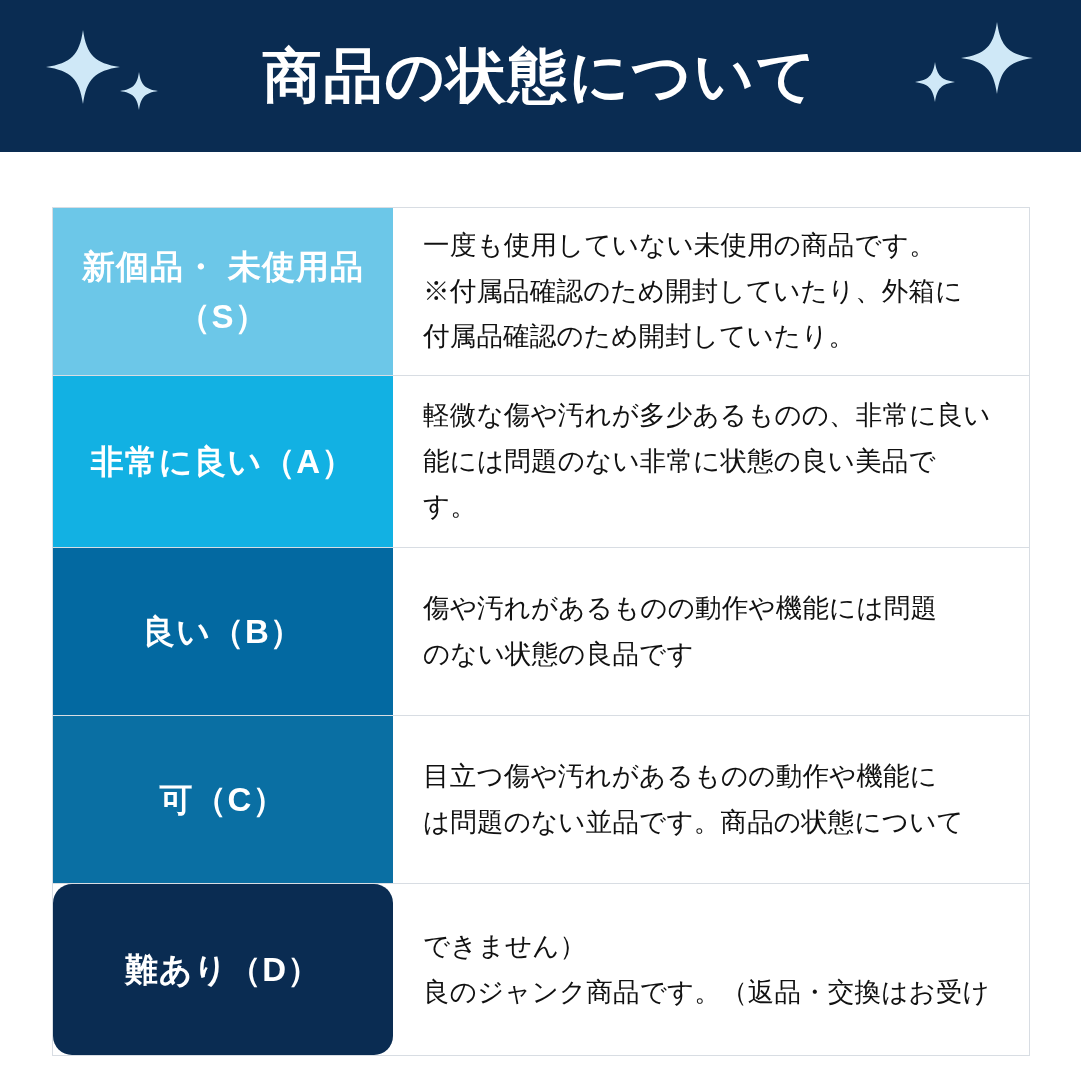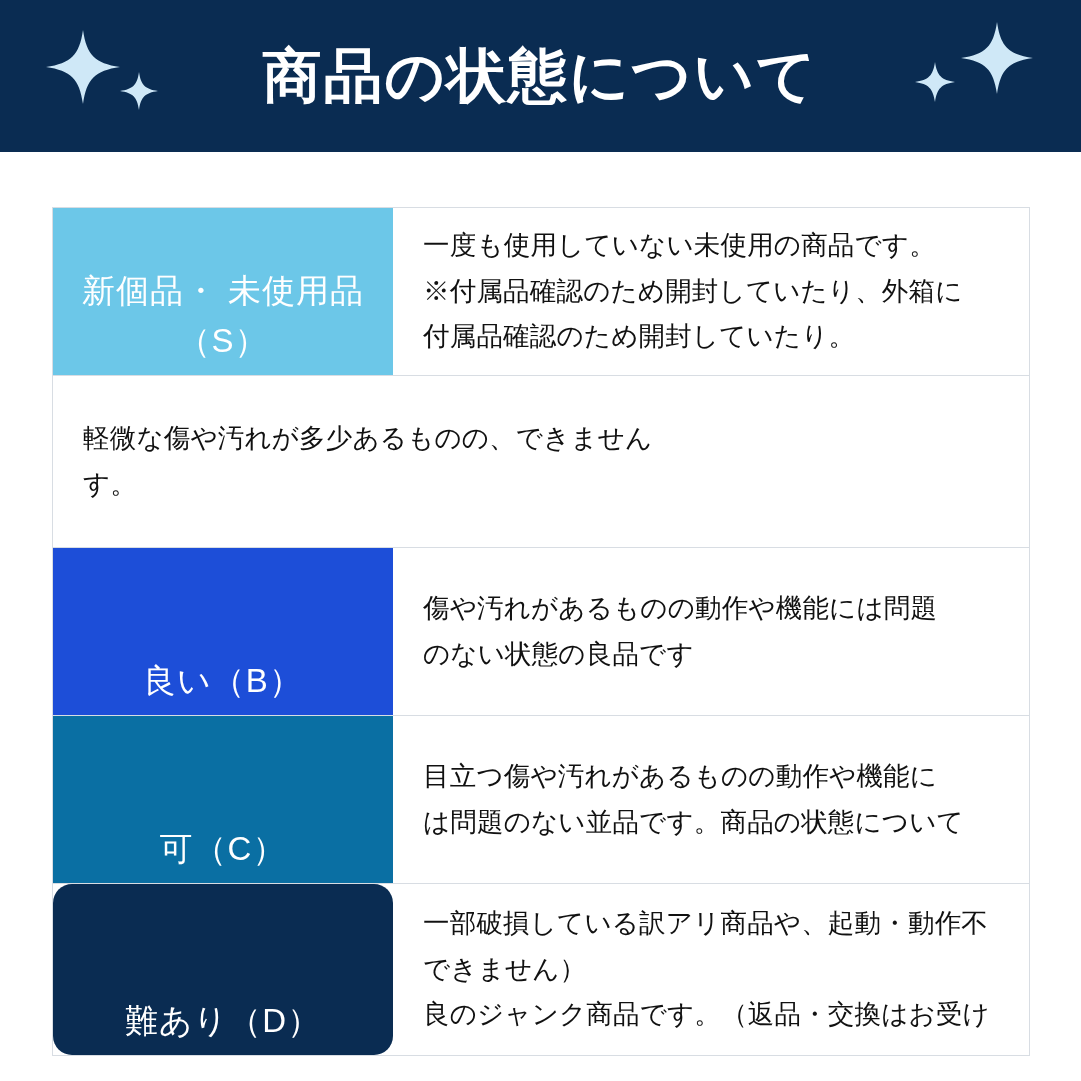--- a/index.html
+++ b/index.html
@@ -55,46 +55,46 @@
   .row {
     display: flex;
     width: 100%;
     border-bottom: 1px solid #d8dde3;
     min-height: 168px;
   }
   .grade {
     width: 340px;
     flex: 0 0 340px;
     display: flex;
-    align-items: flex-end;
+    align-items: center;
     justify-content: center;
     text-align: center;
     color: #ffffff;
     font-size: 33px;
-    font-weight: normal;
+    font-weight: bold;
     line-height: 1.5;
     letter-spacing: 1px;
     padding: 10px 8px;
   }
   .desc {
     flex: 1 1 auto;
     display: flex;
     align-items: center;
     padding: 14px 26px 14px 30px;
     font-size: 26.5px;
     line-height: 1.72;
     color: #111111;
     letter-spacing: 0.2px;
     background: #ffffff;
   }
   .desc span { display: block; }
 
   .row-s    .grade { background: #6cc7e8; }
   .row-a    .grade { background: #12b1e3; }
-  .row-b    .grade { background: #1d4ed8; }
+  .row-b    .grade { background: #0369a1; }
   .row-c    .grade { background: #0a6fa3; }
   .row-d    .grade { background: #0a2c52; border-radius: 19px; }
 
   .row-s { min-height: 168px; }
   .row-a { min-height: 172px; }
   .row-b { min-height: 168px; }
   .row-c { min-height: 168px; }
   .row-d { min-height: 172px; }
 </style>
 </head>
@@ -140,23 +140,29 @@
       <div class="desc">
         <div>
           <span>一度も使用していない未使用の商品です。</span>
           <span>※付属品確認のため開封していたり、外箱に</span>
           <span>付属品確認のため開封していたり。</span>
         </div>
       </div>
     </div>
 
     <div class="row row-a">
-      <div class="desc">
-        <div>
-          <span>軽微な傷や汚れが多少あるものの、できません</span>
+      <div class="grade">
+        <div>
+          <span>非常に良い（A）</span>
+        </div>
+      </div>
+      <div class="desc">
+        <div>
+          <span>軽微な傷や汚れが多少あるものの、非常に良い</span>
+          <span>能には問題のない非常に状態の良い美品で</span>
           <span>す。</span>
         </div>
       </div>
     </div>
 
     <div class="row row-b">
       <div class="grade">
         <div>
           <span>良い（B）</span>
         </div>
@@ -184,21 +190,20 @@
     </div>
 
     <div class="row row-d">
       <div class="grade">
         <div>
           <span>難あり（D）</span>
         </div>
       </div>
       <div class="desc">
         <div>
-          <span>一部破損している訳アリ商品や、起動・動作不</span>
           <span>できません）</span>
           <span>良のジャンク商品です。（返品・交換はお受け</span>
         </div>
       </div>
     </div>
 
   </div>
 </div>
 
 </body></html>

